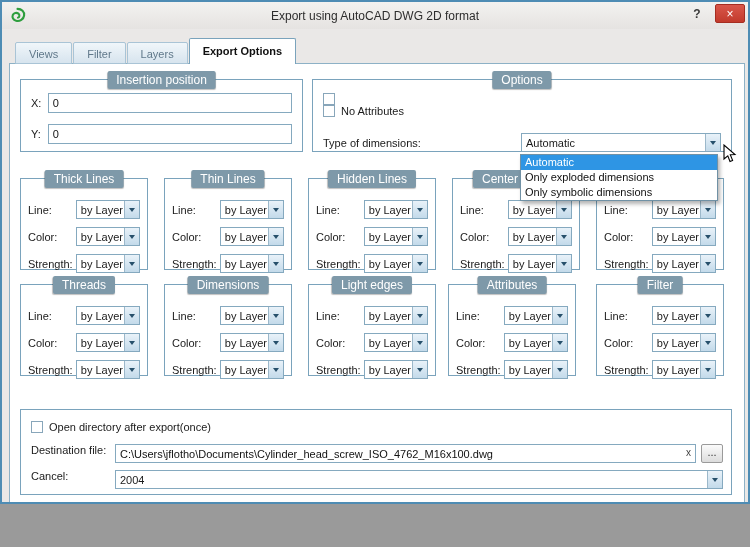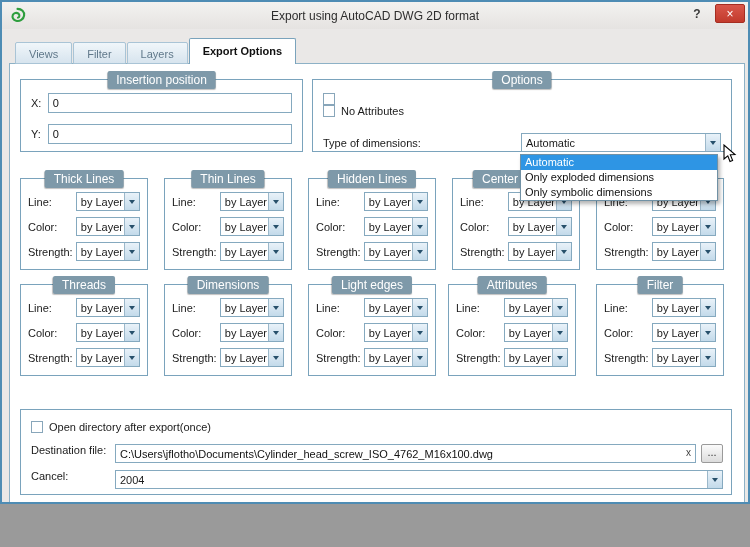--- a/index.html
+++ b/index.html
@@ -35,21 +35,21 @@
 
   
   .irow{position:absolute;left:10px;right:10px;height:20px;display:flex;align-items:center}
   .ilabel{width:18px}
 
   
   .optrow{position:absolute;left:10px;display:flex;align-items:center;height:16px}
 
   
   .lgroup{width:128px;height:92px;padding-top:13px}
-  .crow{display:flex;align-items:center;margin:0 7px 6px 7px;height:19px}
+  .crow{display:flex;align-items:center;margin:8px 7px 6px 7px;height:19px}
   .clabel{width:48px}
   .crow .combo{flex:1}
 
   
   .ddlist{position:absolute;left:518px;top:152px;width:198px;background:#fff;border:1px solid #7091a5;z-index:40;box-shadow:2px 3px 4px rgba(0,0,0,.3)}
   .dditem{height:15px;line-height:15px;padding-left:4px;white-space:nowrap;color:#111}
   .dditem.sel{background:#2e95e4;color:#fff}
 
   
   .destrow{position:absolute;left:10px;right:8px;display:flex;height:19px}

